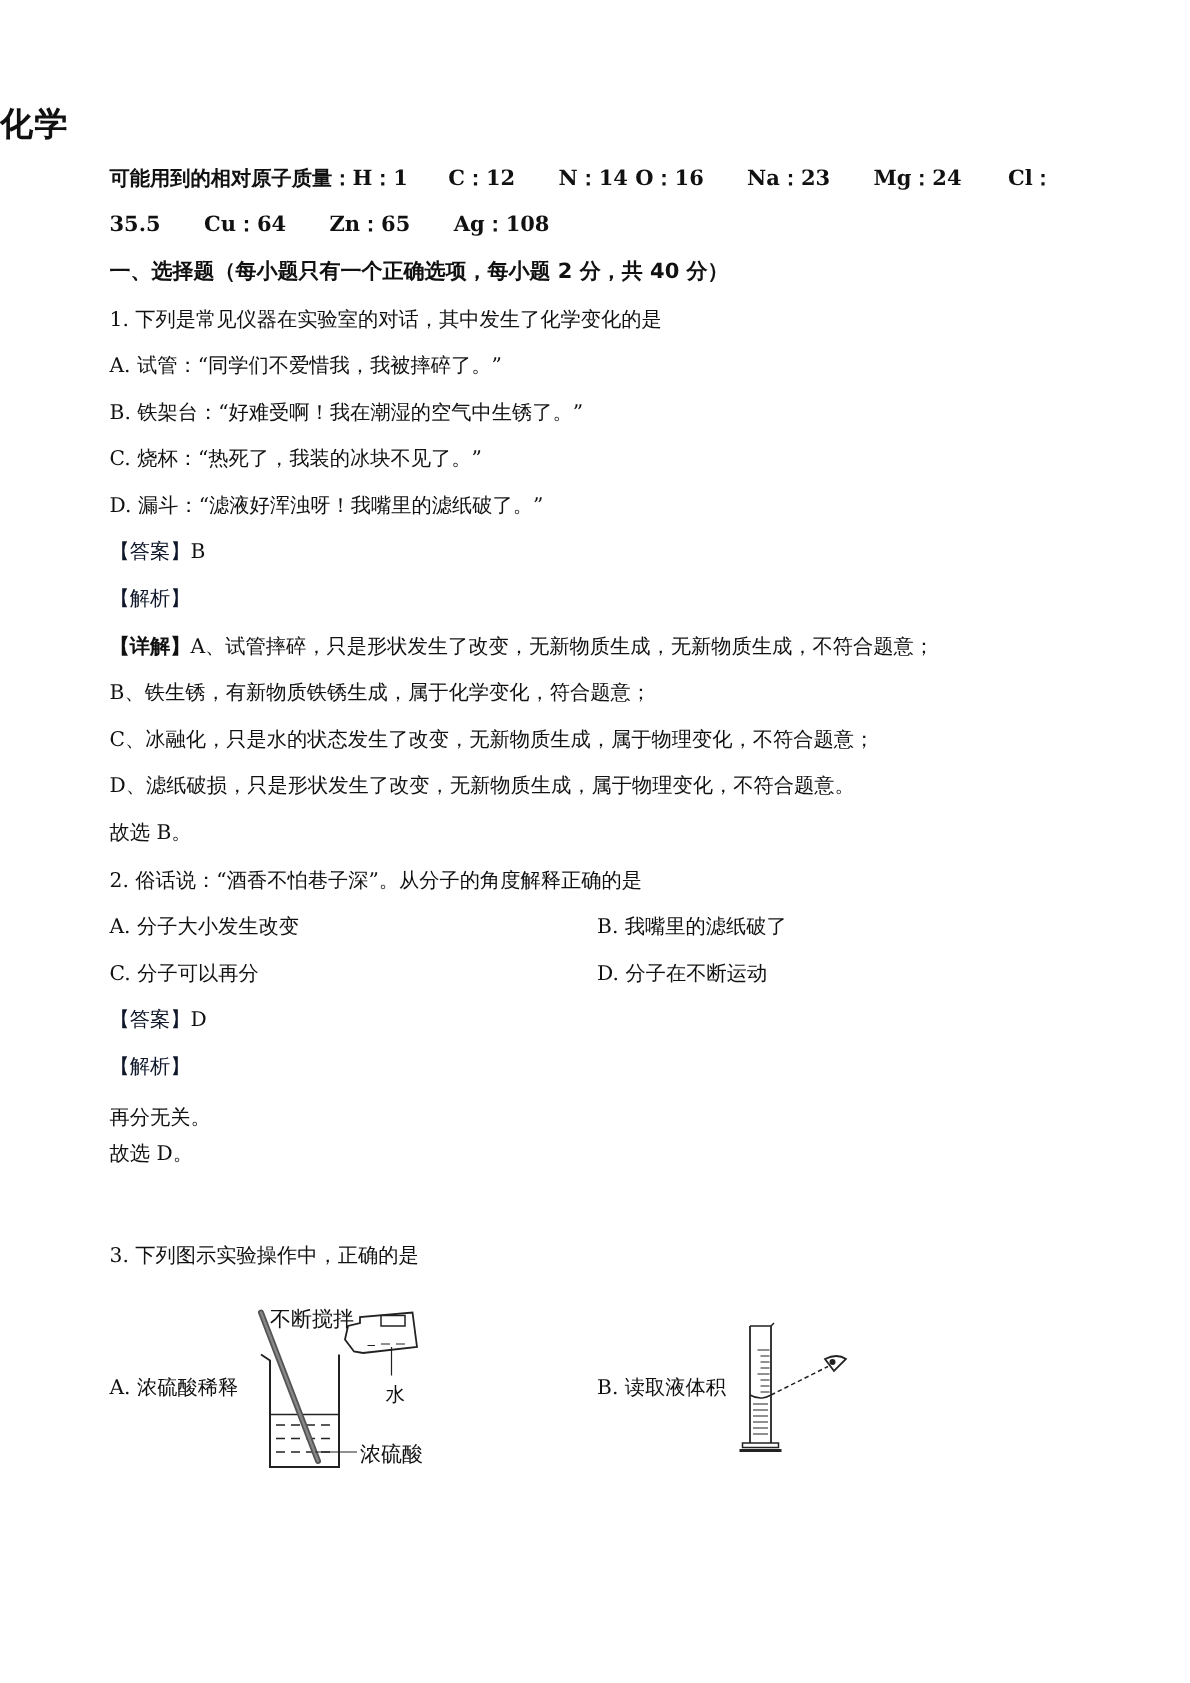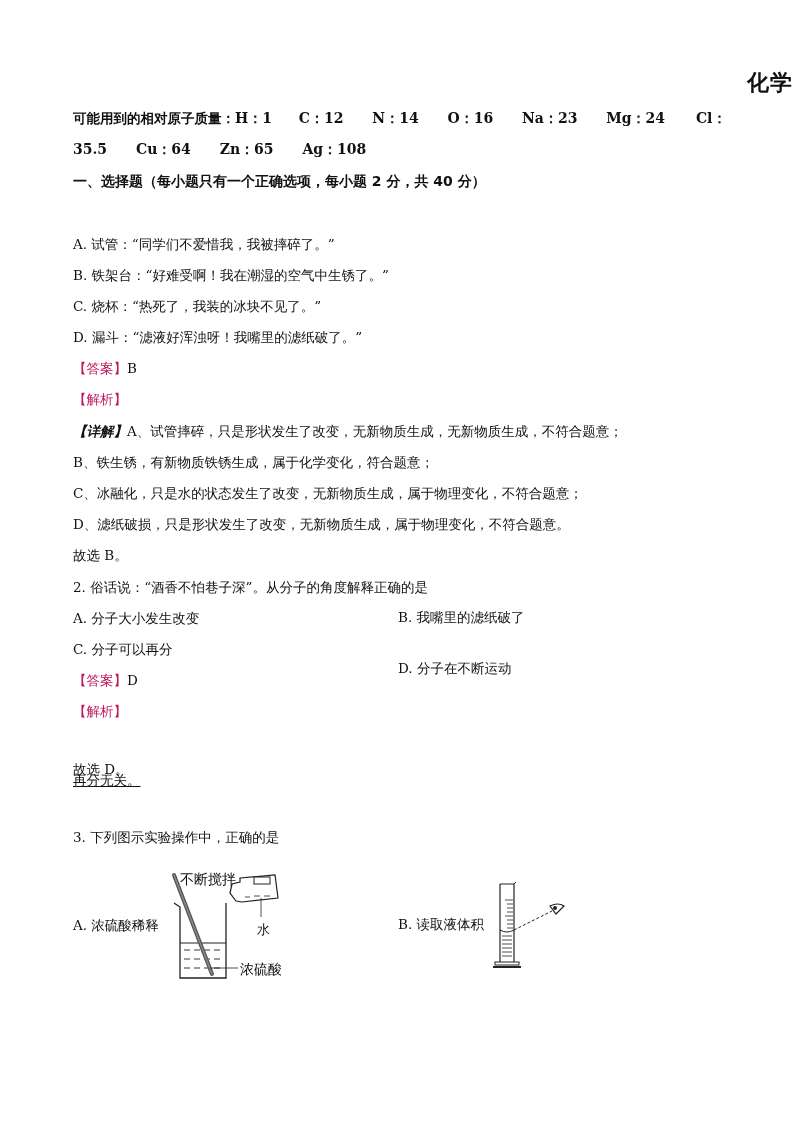--- a/index.html
+++ b/index.html
@@ -1,55 +1,59 @@
 <!DOCTYPE html>
 <html><head>
 <meta charset="utf-8">
 <style>
   html, body { margin: 0; padding: 0; background: #ffffff; }
   body { width: 793px; height: 1122px; position: relative; overflow: hidden;
          font-family: "DejaVu Serif", "Liberation Serif", serif; color: #111; }
   .page { position: absolute; left: 0; top: 0; width: 793px; height: 1122px; }
-  .title { position: absolute; left: 0; width: 793px; top: 68px; text-align: right;
+  .title { position: absolute; left: 0; width: 793px; top: 68px; text-align: left;
            font-size: 22px; font-weight: bold; letter-spacing: 1px; }
   .line { position: absolute; left: 73px; font-size: 13.5px; white-space: nowrap; line-height: 18px; }
   .bold { font-weight: bold; }
   .mass-row { position: absolute; left: 73px; font-size: 14px; font-weight: bold; white-space: nowrap; }
   .mass-row span { display: inline-block; }
-  .tag { color: #be185d; }
-  .tag-black { color: #111; font-weight: bold; font-style: italic; }
+  .tag { color: #0f172a; }
+  .tag-black { color: #111; font-weight: bold; }
   .opt-right { position: absolute; left: 398px; font-size: 13.5px; white-space: nowrap; }
   .fig { position: absolute; }
   svg text { font-family: "DejaVu Sans", "Liberation Sans", sans-serif; }
 </style>
 </head>
 <body>
 
 <div class="page">
 
   <div class="title">化学</div>
 
   <div class="mass-row" style="top:110px;">
     <span style="font-family:Liberation Mono, monospace;font-size:13.5px;">可能用到的相对原子质量：</span><span>H：1</span>
     <span style="margin-left:22px">C：12</span>
     <span style="margin-left:24px">N：14</span>
-    <span style="margin-left:24px">O：16</span>
+    <span style="">O：16</span>
     <span style="margin-left:24px">Na：23</span>
     <span style="margin-left:24px">Mg：24</span>
     <span style="margin-left:26px">Cl：</span>
   </div>
   <div class="mass-row" style="top:141px;">
     <span>35.5</span>
     <span style="margin-left:24px">Cu：64</span>
     <span style="margin-left:24px">Zn：65</span>
     <span style="margin-left:24px">Ag：108</span>
   </div>
 
   <div class="line bold" style="top:172px; font-size:14px; font-family:'DejaVu Sans',sans-serif;">一、选择题（每小题只有一个正确选项，每小题 2 分，共 40 分）</div>
 
+  <div class="line" style="top:204px;">
+    <span>1.</span>
+    <span>下列是常见仪器在实验室的对话，其中发生了化学变化的是</span>
+  </div>
   <div class="line" style="top:235px;">A.  试管：“同学们不爱惜我，我被摔碎了。”</div>
   <div class="line" style="top:266px;">B.  铁架台：“好难受啊！我在潮湿的空气中生锈了。”</div>
   <div class="line" style="top:328px;">D.  漏斗：“滤液好浑浊呀！我嘴里的滤纸破了。”</div>
   <div class="line" style="top:297px;">C.  烧杯：“热死了，我装的冰块不见了。”</div>
 
   <div class="line" style="top:359px;">
     <span class="tag">【答案】</span><span>B</span>
   </div>
   <div class="line" style="top:390px;">
     <span class="tag">【解析】</span>
@@ -62,29 +66,29 @@
   <div class="line" style="top:484px;">C、冰融化，只是水的状态发生了改变，无新物质生成，属于物理变化，不符合题意；</div>
   <div class="line" style="top:546px;">故选 B。</div>
 
   <div class="line" style="top:578px;text-align:center;">
     <span>2.</span>
     <span>俗话说：“酒香不怕巷子深”。从分子的角度解释正确的是</span>
   </div>
   <div class="line" style="top:609px;">A.  分子大小发生改变</div>
   <div class="opt-right" style="top:609px;">B.  我嘴里的滤纸破了</div>
   <div class="line" style="top:640px;">C.  分子可以再分</div>
-  <div class="opt-right" style="top:640px;margin-top:20px;">D.  分子在不断运动</div>
+  <div class="opt-right" style="top:640px;">D.  分子在不断运动</div>
 
   <div class="line" style="top:671px;">
     <span class="tag">【答案】</span><span>D</span>
   </div>
   <div class="line" style="top:702px;">
     <span class="tag">【解析】</span>
   </div>
-  <div class="line" style="top:771px;text-decoration:underline;">再分无关。</div>
+  <div class="line" style="top:736px;">再分无关。</div>
   <div class="line" style="top:760px;">故选 D。</div>
 
   <div class="line" style="top:828px;">
     <span>3.</span>
     <span>下列图示实验操作中，正确的是</span>
   </div>
 
   <div class="line" style="top:916px;">A.  浓硫酸稀释</div>
 
   <svg class="fig" style="left:160px; top:868px;" width="150" height="115" viewBox="0 0 150 115">

